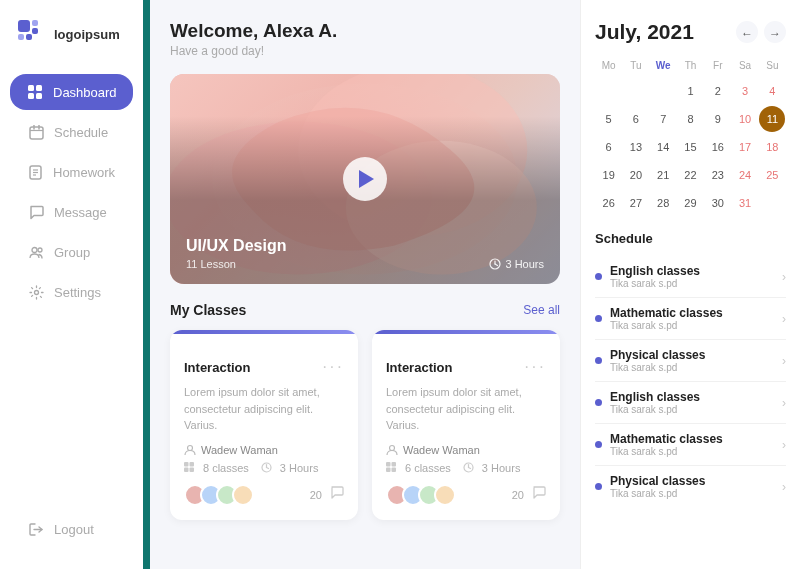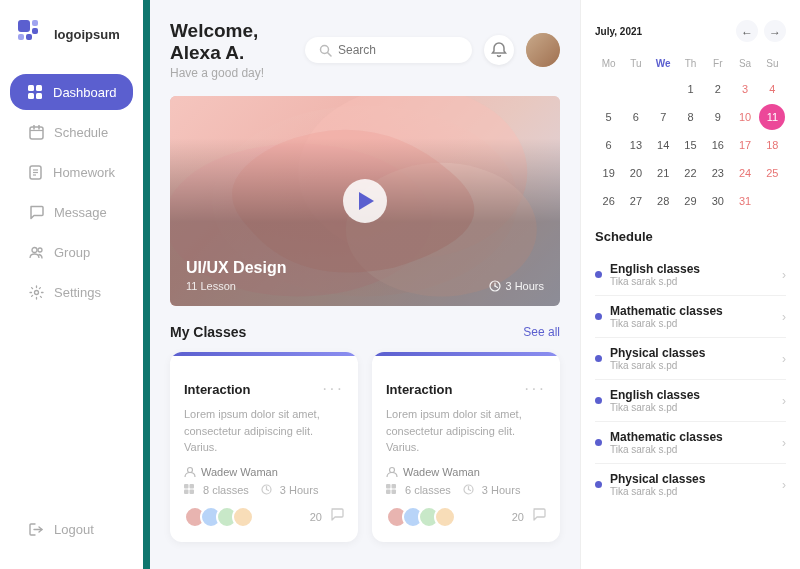--- a/index.html
+++ b/index.html
@@ -68,21 +68,21 @@
     }
     .search-box input {
       border: none; outline: none; font-size: 12px; color: #888; background: transparent; width: 120px;
     }
     .bell-icon { width: 30px; height: 30px; background: #fff; border-radius: 50%; display: flex; align-items: center; justify-content: center; box-shadow: 0 1px 4px rgba(0,0,0,0.08); cursor: pointer; }
     .avatar { width: 34px; height: 34px; border-radius: 50%; background: #c8a98a; overflow: hidden; display: flex; align-items: center; justify-content: center; }
     .avatar-img { width: 34px; height: 34px; border-radius: 50%; background: linear-gradient(135deg, #c8a98a, #a07050); }
 
     
     .hero-card {
-      border-radius: 6px;
+      border-radius: 14px;
       overflow: hidden;
       position: relative;
       height: 210px;
       background: linear-gradient(135deg, #e8b4b0 0%, #f4c5c5 40%, #ddd 100%);
       margin-bottom: 18px;
     }
     .hero-bg {
       position: absolute; inset: 0;
       background: linear-gradient(135deg, #f5c5be 0%, #f0b8b0 30%, #e8c8c0 60%, #d8d8e8 100%);
     }
@@ -155,36 +155,36 @@
     
     .right-panel {
       width: 220px;
       background: #fff;
       padding: 20px 14px;
       border-left: 1px solid #eee;
       overflow-y: auto;
       min-height: 569px;
     }
     .calendar-header { display: flex; align-items: center; justify-content: space-between; margin-bottom: 14px; }
-    .calendar-title { font-size: 10px; font-weight: 700; color: #222; }
+    .calendar-title { font-size: 21px; font-weight: 700; color: #222; }
     .cal-nav { display: flex; gap: 6px; }
     .cal-arrow { width: 22px; height: 22px; border-radius: 50%; background: #f5f6fa; border: none; cursor: pointer; font-size: 12px; display: flex; align-items: center; justify-content: center; color: #555; }
 
     .calendar-grid { width: 100%; }
     .cal-days-header { display: grid; grid-template-columns: repeat(7, 1fr); text-align: center; margin-bottom: 4px; }
     .cal-day-label { font-size: 10px; color: #aaa; padding: 2px 0; }
     .cal-day-label.we { color: #5b5fcf; font-weight: 600; }
     .cal-dates { display: grid; grid-template-columns: repeat(7, 1fr); }
     .cal-date {
       text-align: center; font-size: 11px; color: #555;
       padding: 4px 0; border-radius: 50%; cursor: pointer;
       width: 26px; height: 26px; display: flex; align-items: center; justify-content: center;
       margin: 1px auto;
     }
-    .cal-date.today { background: #ec4899; color: #fff; border-radius: 50%; }
+    .cal-date.today { background: #a16207; color: #fff; border-radius: 50%; }
     .cal-date.empty { visibility: hidden; }
     .cal-date.weekend { color: #e87575; }
 
     .schedule-title { font-size: 13px; font-weight: 700; color: #222; margin: 14px 0 10px 0; }
     .schedule-item {
       display: flex; align-items: center; justify-content: space-between;
       padding: 8px 0; border-bottom: 1px solid #f0f0f0; cursor: pointer;
     }
     .schedule-item:last-child { border-bottom: none; }
     .schedule-dot { width: 7px; height: 7px; border-radius: 50%; background: #5b5fcf; margin-right: 8px; flex-shrink: 0; }
@@ -290,38 +290,20 @@
     </div>
   </div>
 </div>
 
 <div class="main">
 
   <div class="top-bar">
     <div>
       <div class="welcome-title">Welcome, Alexa A.</div>
       <div class="welcome-sub">Have a good day!</div>
-    </div>
-    <div style="display:flex;align-items:center;gap:12px;">
-      <div class="search-box">
-        <svg width="13" height="13" viewBox="0 0 13 13" fill="none">
-            <circle cx="5.5" cy="5.5" r="4" stroke="#bbb" stroke-width="1.5"></circle>
-            <line x1="8.5" y1="8.5" x2="12" y2="12" stroke="#bbb" stroke-width="1.5" stroke-linecap="round"></line>
-          </svg>
-        <input type="text" placeholder="Search" style="">
-      </div>
-      <div class="bell-icon">
-        <svg width="16" height="16" viewBox="0 0 16 16" fill="none">
-            <path d="M8 1a5 5 0 015 5v3l1.5 2H1.5L3 9V6a5 5 0 015-5z" stroke="#888" stroke-width="1.5"></path>
-            <path d="M6.5 13a1.5 1.5 0 003 0" stroke="#888" stroke-width="1.5"></path>
-          </svg>
-      </div>
-      <div class="avatar">
-        <div class="avatar-img"></div>
-      </div>
     </div>
   </div>
 
   <div class="hero-card">
     <div class="hero-bg">
 
       <svg style="position:absolute;inset:0;width:100%;height:100%;" viewBox="0 0 540 220" preserveAspectRatio="xMidYMid slice">
         <defs>
           <radialGradient id="blob1" cx="50%" cy="50%" r="50%">
             <stop offset="0%" stop-color="#f5a0a0" stop-opacity="0.9"></stop>

